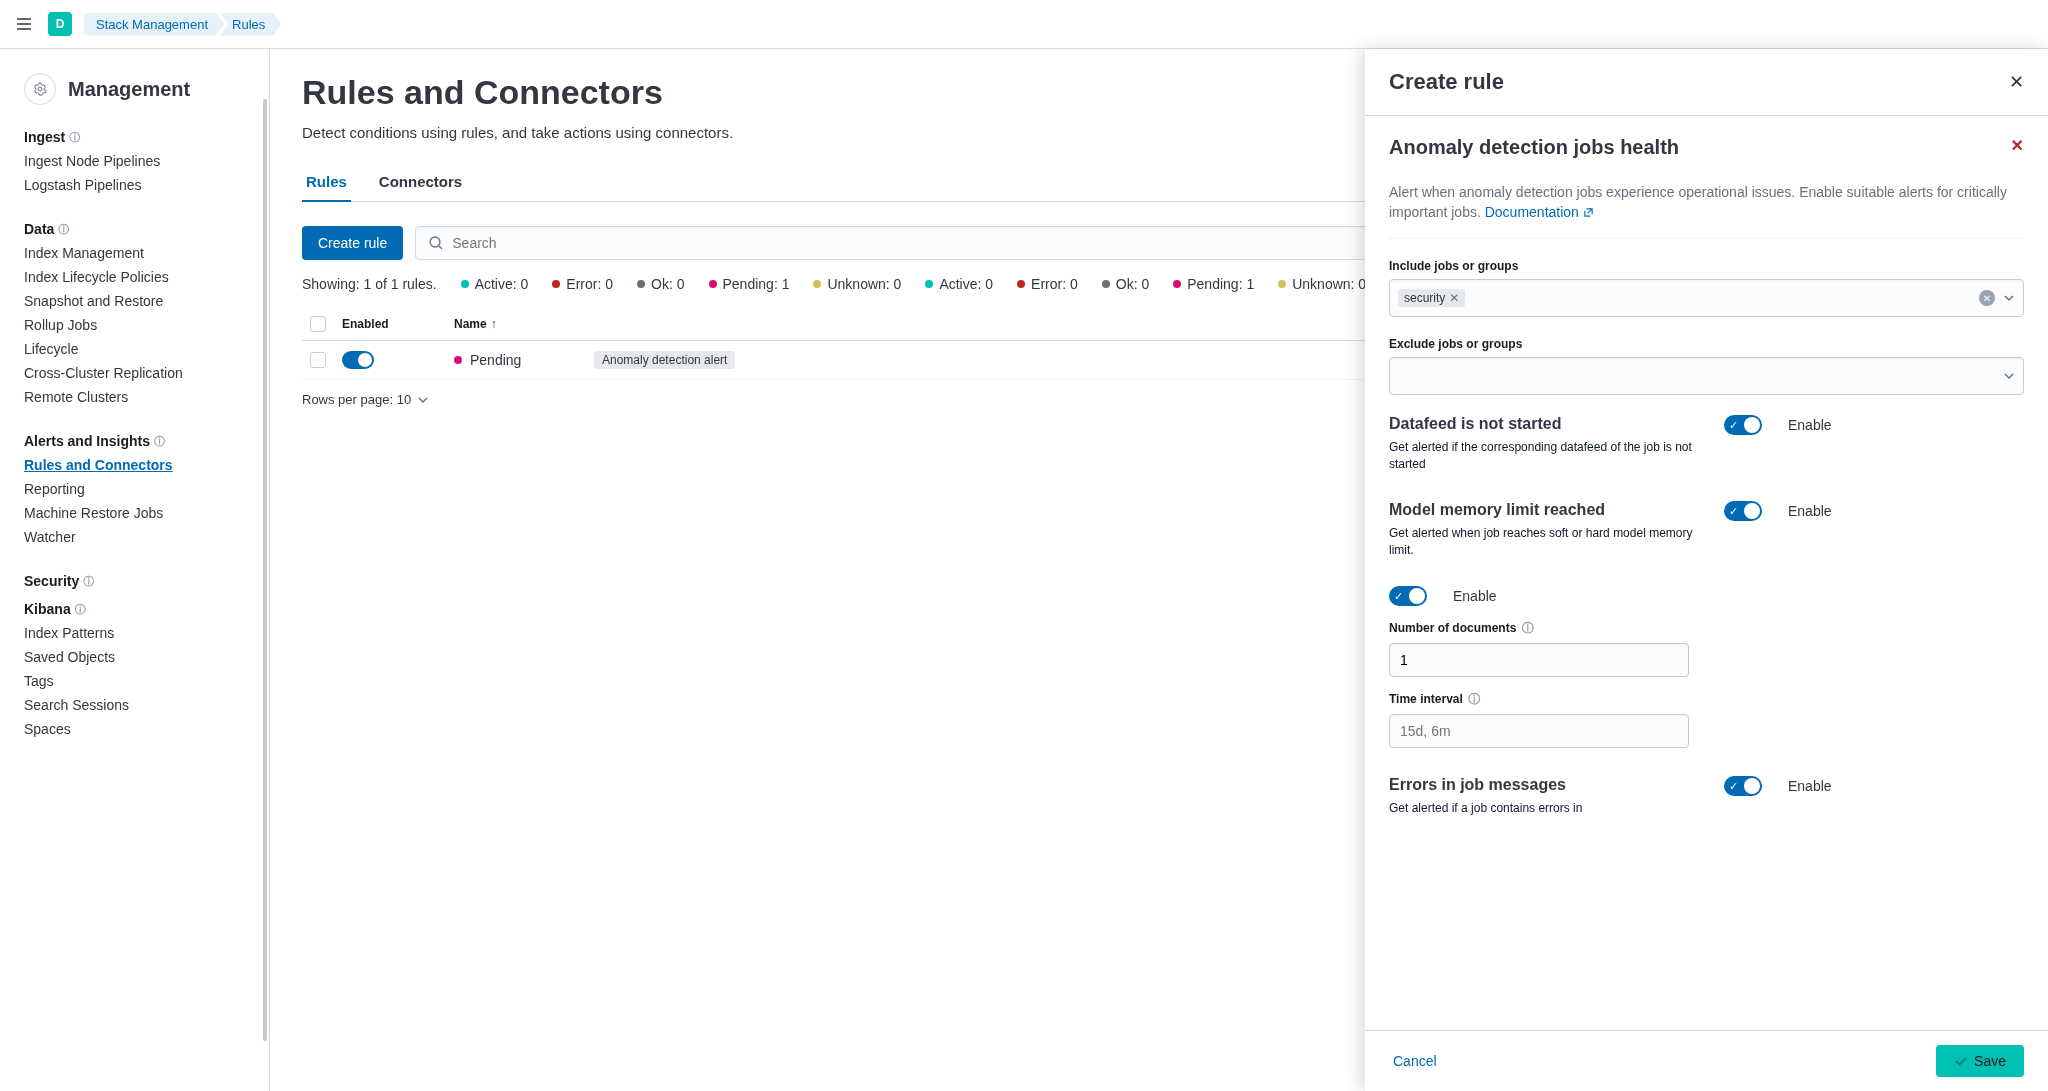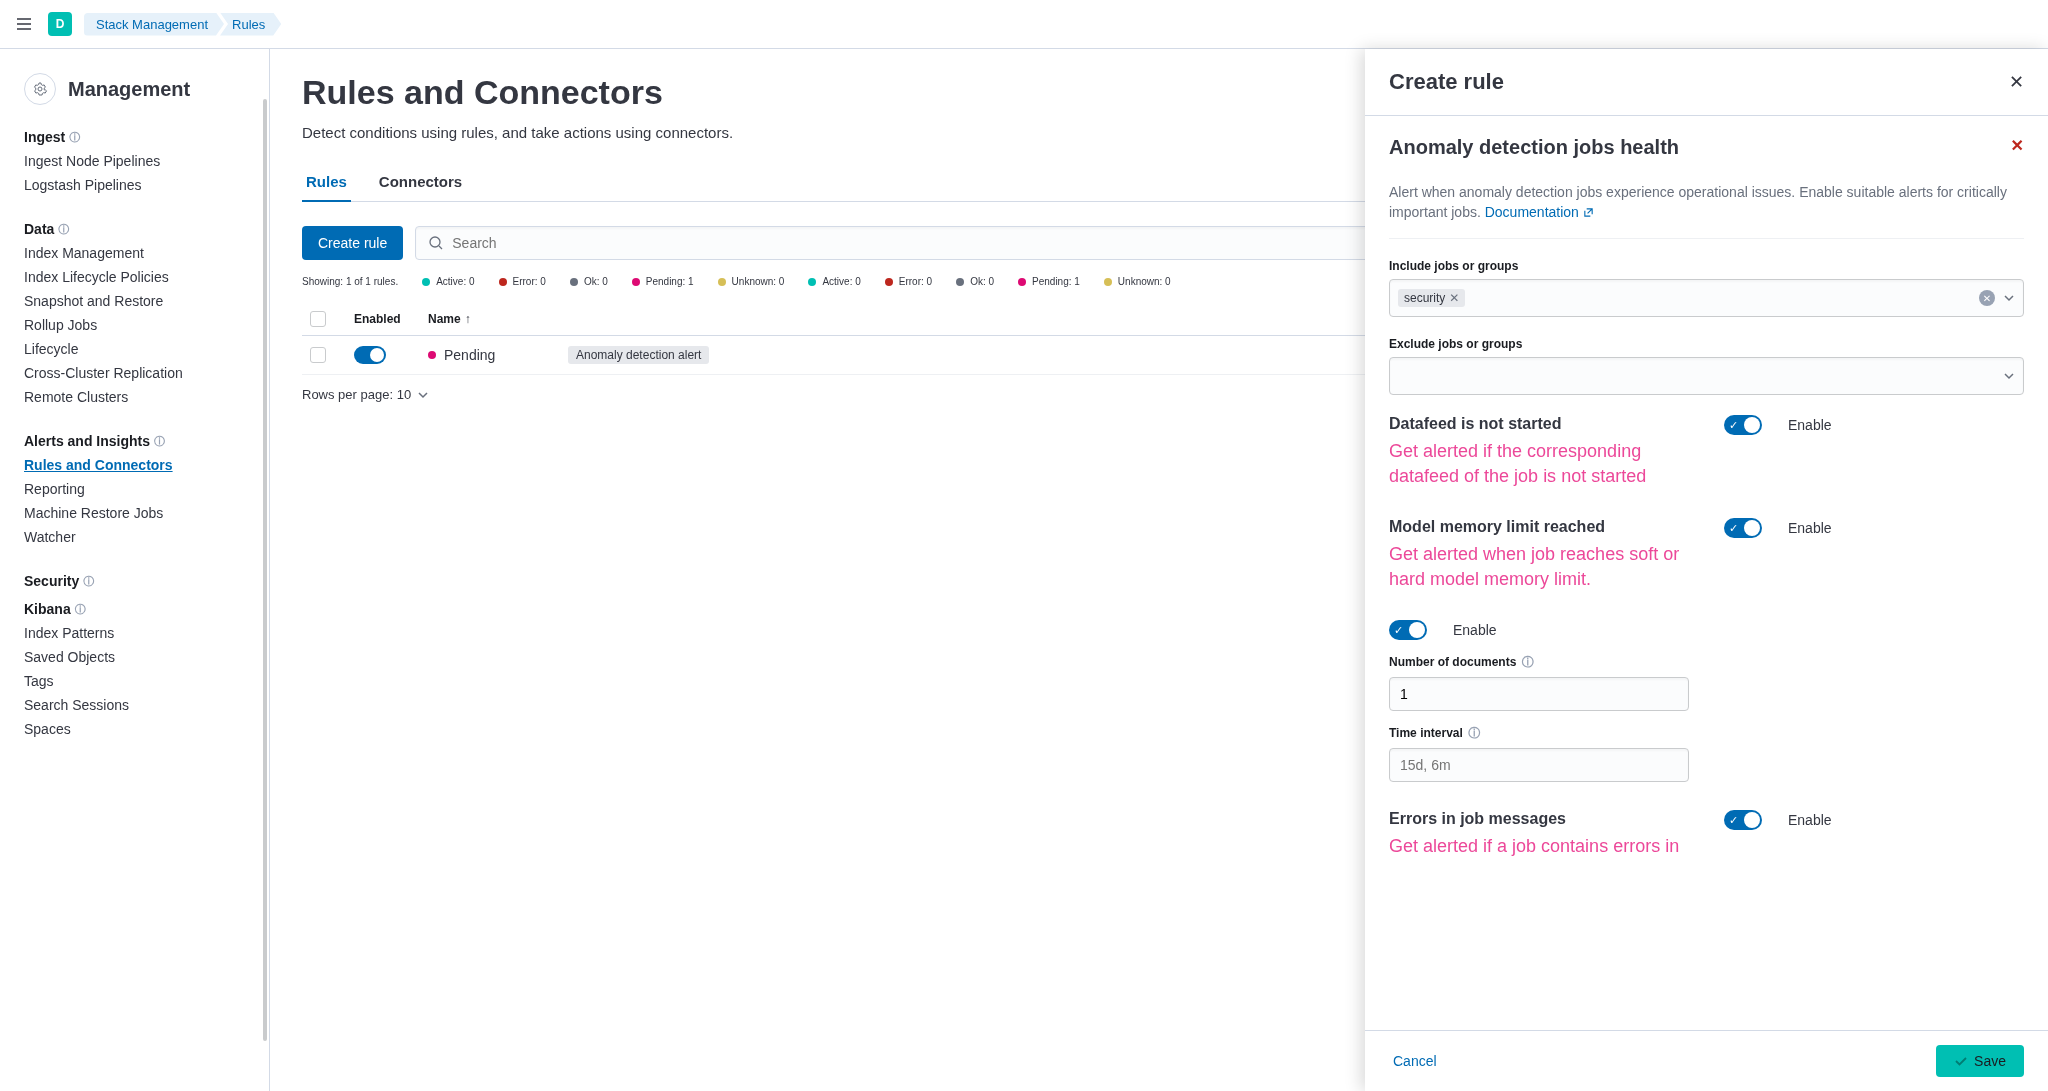--- a/index.html
+++ b/index.html
@@ -35,29 +35,29 @@
 .tabs { display: flex; gap: 24px; border-bottom: 1px solid #d3dae6; margin-bottom: 24px; }
 .tab { padding: 8px 4px 10px; font-size: 15px; font-weight: 600; color: #343741; cursor: pointer; border-bottom: 2px solid transparent; margin-bottom: -1px; }
 .tab.active { color: #006bb4; border-bottom-color: #006bb4; }
 
 .toolbar { display: flex; gap: 12px; margin-bottom: 16px; }
 .btn-primary { background: #006bb4; color: #fff; border: none; padding: 8px 16px; border-radius: 4px; font-size: 14px; font-weight: 500; cursor: pointer; }
 .search-box { flex: 1; display: flex; align-items: center; border: 1px solid #d3dae6; border-radius: 4px; padding: 0 12px; background: #fbfcfd; box-shadow: inset 0 2px 2px rgba(0,0,0,0.03); }
 .search-box input { border: none; outline: none; padding: 8px; flex: 1; font-size: 14px; background: transparent; }
 .search-icon { color: #69707d; }
 
-.status-row { display: flex; align-items: center; gap: 24px; margin-bottom: 16px; font-size: 10px; color: #343741; }
+.status-row { display: flex; align-items: center; gap: 24px; margin-bottom: 16px; font-size: 14px; color: #343741; }
 .status-item { display: flex; align-items: center; gap: 6px; }
 .status-dot { width: 8px; height: 8px; border-radius: 50%; }
 
 .data-table { width: 100%; }
 .table-header { display: flex; align-items: center; padding: 8px 0; border-bottom: 1px solid #d3dae6; font-size: 12px; font-weight: 600; color: #1a1c21; }
 .table-row { display: flex; align-items: center; padding: 10px 0; border-bottom: 1px solid #eef0f3; }
 .col-check { width: 40px; padding-left: 8px; }
-.col-enabled { width: 74px; margin-left: 12px; }
+.col-enabled { width: 112px; }
 .col-name { flex: 1; }
 .col-status { width: 140px; }
 .col-type { width: 220px; }
 .col-tags { width: 60px; }
 .checkbox { width: 16px; height: 16px; border: 1px solid #c9cbcd; border-radius: 3px; }
 .toggle { width: 32px; height: 18px; background: #006bb4; border-radius: 9px; position: relative; cursor: pointer; }
 .toggle::after { content: ''; position: absolute; width: 14px; height: 14px; background: #fff; border-radius: 50%; top: 2px; right: 2px; }
 .name-link { color: #006bb4; cursor: pointer; }
 .sort-arrow { margin-left: 4px; color: #343741; }
 .status-cell { display: flex; align-items: center; gap: 8px; }
@@ -83,21 +83,21 @@
 .combo-box { border: 1px solid #c9cbcd; border-radius: 4px; padding: 6px 8px; display: flex; align-items: center; gap: 6px; min-height: 38px; background: #fbfcfd; box-shadow: inset 0 2px 2px rgba(0,0,0,0.03); }
 .combo-pill { background: #e6e8ec; padding: 2px 6px; border-radius: 3px; font-size: 12px; display: flex; align-items: center; gap: 4px; }
 .combo-pill .x { cursor: pointer; color: #69707d; font-size: 12px; }
 .combo-right { margin-left: auto; display: flex; align-items: center; gap: 8px; color: #98a2b3; }
 .clear-circle { width: 16px; height: 16px; background: #98a2b3; border-radius: 50%; display: flex; align-items: center; justify-content: center; color: #fff; font-size: 10px; cursor: pointer; }
 .form-group { margin-bottom: 20px; }
 
 .check-row { display: flex; gap: 24px; margin-bottom: 28px; }
 .check-left { flex: 1; }
 .check-title { font-size: 16px; font-weight: 700; margin-bottom: 6px; }
-.check-desc { font-size: 18px; color: #ec4899; line-height: 1.4; }
+.check-desc { font-size: 12px; color: #0f172a; line-height: 1.4; }
 .check-right { width: 300px; flex-shrink: 0; }
 .enable-row { display: flex; align-items: center; gap: 26px; }
 .switch { width: 38px; height: 20px; background: #006bb4; border-radius: 10px; position: relative; cursor: pointer; }
 .switch::before { content: '✓'; position: absolute; left: 5px; top: 0; color: #fff; font-size: 11px; line-height: 20px; }
 .switch::after { content: ''; position: absolute; width: 16px; height: 16px; background: #fff; border-radius: 50%; top: 2px; right: 2px; }
 .enable-label { font-size: 14px; }
 .sub-field { margin-top: 14px; }
 .text-input { width: 100%; border: 1px solid #c9cbcd; border-radius: 4px; padding: 8px 10px; font-size: 14px; background: #fbfcfd; box-shadow: inset 0 2px 2px rgba(0,0,0,0.03); }
 
 .flyout-footer { border-top: 1px solid #d3dae6; padding: 14px 24px; display: flex; justify-content: space-between; align-items: center; background: #fff; }

